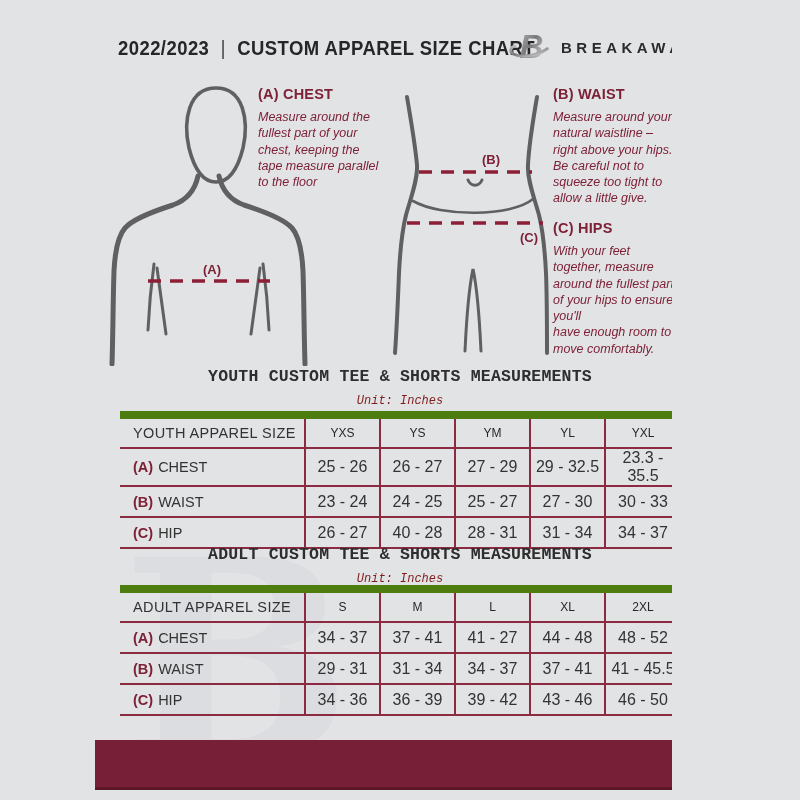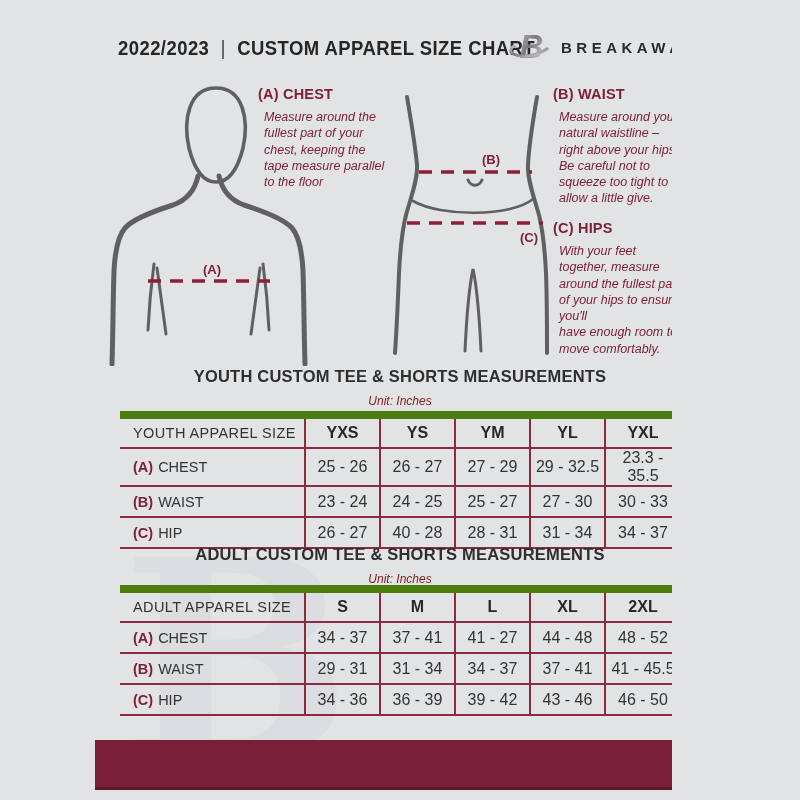--- a/index.html
+++ b/index.html
@@ -12,53 +12,53 @@
     position:absolute;left:118px;top:36px;display:flex;align-items:center;gap:13px;
     font-size:21px;font-weight:700;color:#262626;letter-spacing:.5px;white-space:nowrap;
     transform:scaleX(.88);transform-origin:left center;
   }
   .page-title .divider{font-weight:300;color:#3a3a3a;font-size:20px;}
   .brand{position:absolute;left:508px;top:26px;display:flex;align-items:center;gap:11px;}
   .brand-name{font-size:15px;font-weight:700;letter-spacing:4.5px;color:#2b2b2b;}
   
   .instr{position:absolute;color:#7d2137;}
   .instr h3{margin:0 0 7px 0;font-size:14.5px;font-weight:700;letter-spacing:.2px;}
-  .instr p{margin:6px;font-size:12.5px;font-style:italic;line-height:1.3;white-space:pre-line;}
+  .instr p{margin:0;font-size:12.5px;font-style:italic;line-height:1.3;white-space:pre-line;}
   .instr-chest{left:258px;top:86px;width:155px;}
   .instr-waist{left:553px;top:86px;width:165px;}
   .instr-hips{left:553px;top:220px;width:165px;}
   .fig{position:absolute;}
   .fig-left{left:106px;top:76px;}
   .fig-right{left:386px;top:93px;}
   
   .watermark{
     position:absolute;left:122px;top:524px;z-index:0;
     font-family:"DejaVu Serif",serif;font-weight:700;font-size:272px;line-height:1;
     color:#dbdcdf;opacity:.75;pointer-events:none;
   }
   
-  .title-block{position:absolute;left:120px;width:560px;text-align:center;color:#2e2e2e;z-index:1;}
+  .title-block{position:absolute;left:120px;width:560px;text-align:center;color:#2e2e2e;z-index:1;font-family:Liberation Mono, monospace;}
   .title-block h2{margin:0;font-size:16.5px;font-weight:700;letter-spacing:.2px;}
   .title-block .unit{margin-top:8px;font-size:12px;font-style:italic;color:#7f1d1d;}
   .youth-title{top:367px;}
   .adult-title{top:545px;}
   table.size-table{
     position:absolute;left:120px;width:560px;border-collapse:collapse;table-layout:fixed;z-index:1;
     border-top:8px solid #4d7c0f;border-bottom:2px solid #8c2a42;
   }
   .youth-table{top:411px;}
   .adult-table{top:585px;}
   .size-table col.c0{width:185px;}
   .size-table col.cn{width:75px;}
   .size-table tr{border-bottom:2px solid #8c2a42;}
   .size-table th,.size-table td{padding:0;text-align:center;vertical-align:middle;}
   .size-table th+th,.size-table td+td{border-left:2px solid #8c2a42;}
   .size-table thead tr{height:33px;}
   .size-table tbody tr{height:31px;}
-  .size-table th{font-size:16px;font-weight:700;color:#272727;}
+  .size-table th{font-size:12px;font-weight:400;color:#272727;}
   .size-table th.label-col{
     text-align:left;padding-left:13px;font-weight:400;font-size:14.5px;
     letter-spacing:.4px;color:#333;
   }
   .size-table td{font-size:16px;color:#333;}
   .size-table td.label-col{text-align:left;padding-left:13px;font-size:14.5px;}
   .size-table .prefix{color:#7d2137;font-weight:700;margin-right:5px;}
   
   .footer-bar{
     position:absolute;left:95px;top:740px;width:615px;height:47px;

